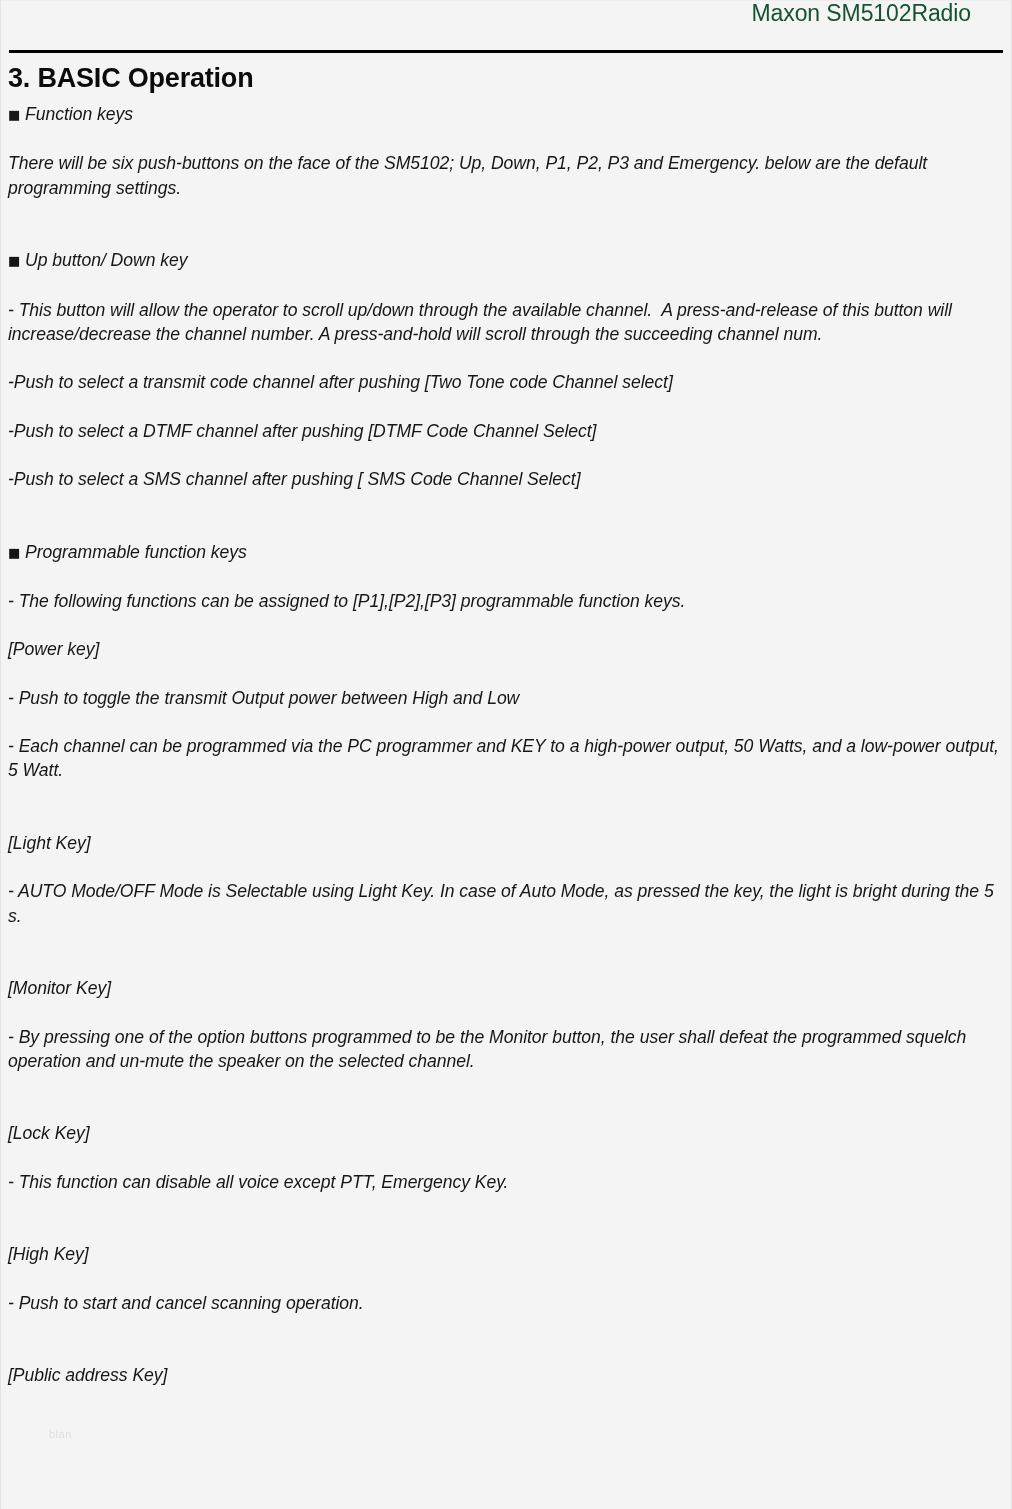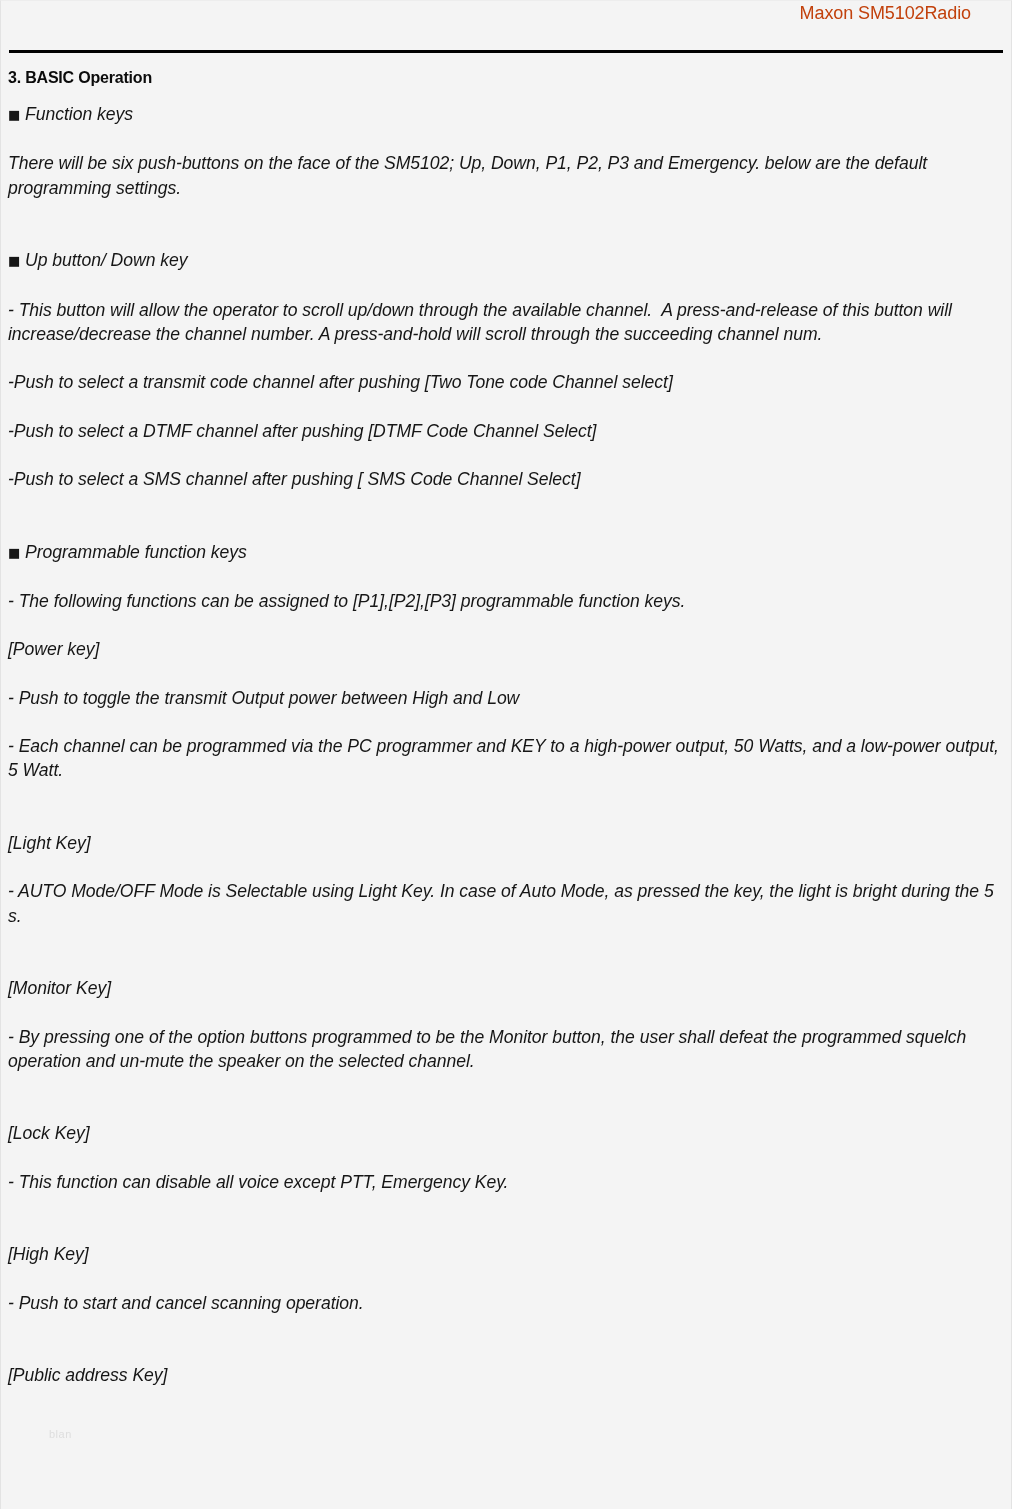--- a/index.html
+++ b/index.html
@@ -29,23 +29,23 @@
     position: absolute;
     top: 0;
     left: 8px;
     right: 8px;
     height: 50px;
   }
   .header-text {
     position: absolute;
     top: 1px;
     right: 32px;
-    font-size: 18px;
+    font-size: 23px;
     line-height: 22px;
-    color: #c2410c;
+    color: #14532d;
     white-space: nowrap;
     letter-spacing: -0.1px;
   }
   .header-rule {
     position: absolute;
     left: 0;
     right: 0;
     top: 49px;
     height: 2.5px;
     background: #000000;
@@ -53,21 +53,21 @@
 
   
   .content {
     position: absolute;
     top: 56px;
     left: 7px;
     width: 998px;
   }
 
   .section-title {
-    font-size: 16px;
+    font-size: 27px;
     line-height: 30px;
     font-weight: bold;
     color: #0b0b0b;
     letter-spacing: -0.2px;
     margin: 6px 0 0 0;
     padding: 0;
   }
 
   .doc-body {
     margin-top: 9px;

